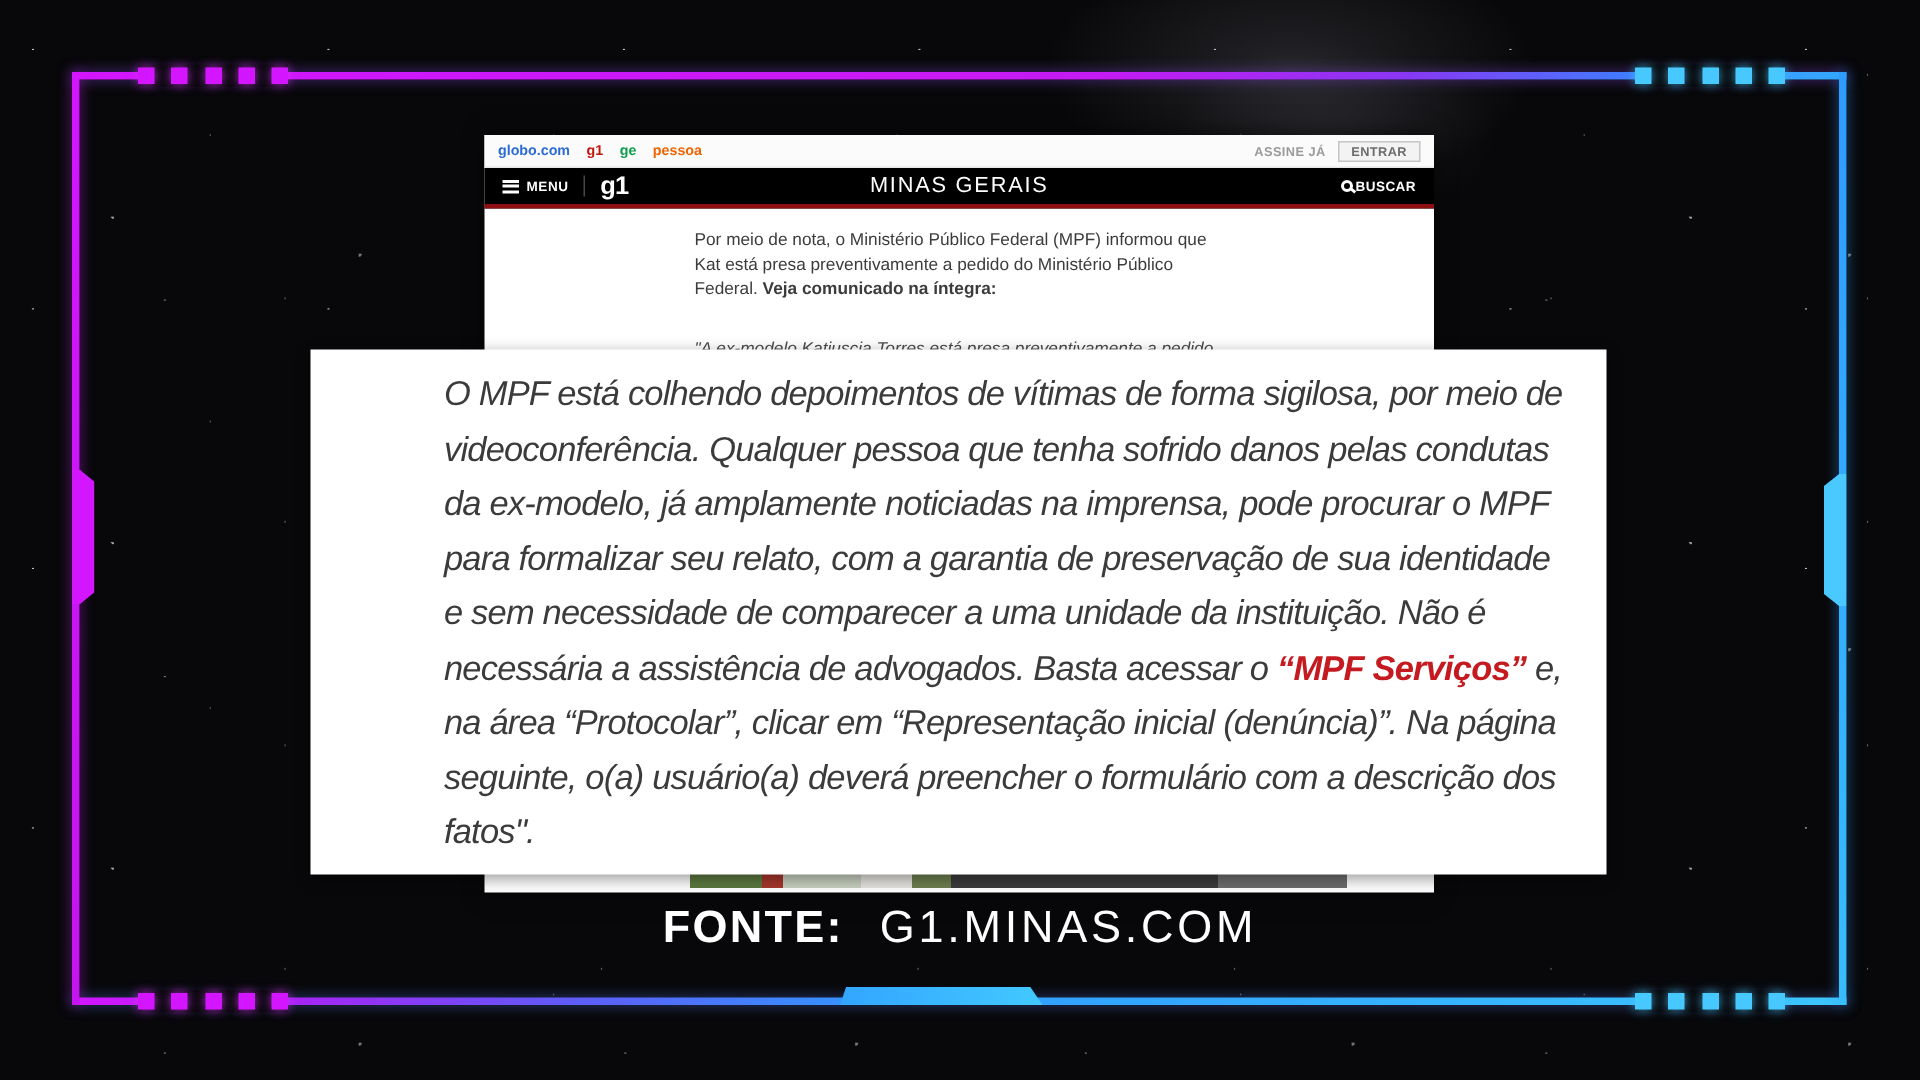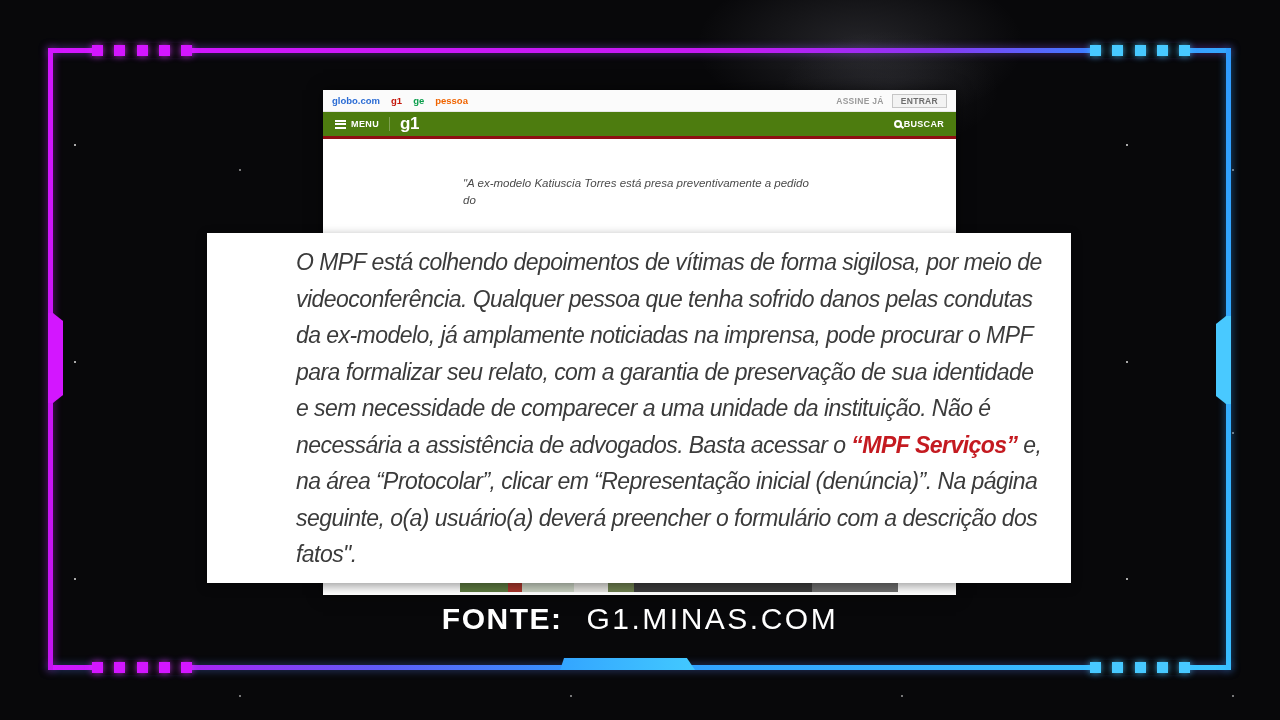--- a/index.html
+++ b/index.html
@@ -61,21 +61,21 @@
   
   .site { position:absolute; left:323px; top:90px; width:633px; height:505px;
     background:#fff; box-shadow:0 0 14px rgba(0,0,0,.55); }
   .site-topbar { height:22px; background:#fbfbfb; border-bottom:1px solid #e7e7e7;
     display:flex; align-items:center; padding:0 9px; gap:11px;
     font-size:9.5px; font-weight:bold; }
   .site-topbar .right { margin-left:auto; display:flex; align-items:center; gap:8px; }
   .assine { color:#9a9a9a; font-size:8.5px; letter-spacing:.3px; }
   .entrar { color:#6d6d6d; font-size:8.5px; border:1px solid #c6c6c6; background:#f3f3f3;
     padding:1px 8px; letter-spacing:.3px; }
-  .site-header { height:27px; background:#4d7c0f; border-bottom:3px solid #8f0e12;
+  .site-header { height:27px; background:#000000; border-bottom:3px solid #8f0e12;
     display:flex; align-items:center; color:#fff; position:relative; padding:0 12px; }
   .burger { width:11px; height:9px; border-top:2px solid #fff; border-bottom:2px solid #fff;
     position:relative; margin-right:5px; }
   .burger::after { content:""; position:absolute; left:0; right:0; top:1.5px; height:2px; background:#fff; }
   .menu-lbl { font-size:9px; font-weight:bold; letter-spacing:.4px; }
   .hdr-div { width:1px; height:14px; background:rgba(255,255,255,.28); margin:0 10px; }
   .g1logo { font-size:17px; font-weight:800; letter-spacing:-.5px; }
   .section-title { position:absolute; left:0; right:0; text-align:center;
     font-size:14.5px; font-weight:300; letter-spacing:1.2px; }
   .search { margin-left:auto; display:flex; align-items:center; gap:2px; z-index:2; }
@@ -159,27 +159,29 @@
       <span class="assine">ASSINE JÁ</span>
       <span class="entrar">ENTRAR</span>
     </span>
   </div>
 
   <div class="site-header">
     <span class="burger"></span>
     <span class="menu-lbl">MENU</span>
     <span class="hdr-div"></span>
     <span class="g1logo">g1</span>
+    <span class="section-title">MINAS GERAIS</span>
     <span class="search">
       <span class="mag"></span>
       <span class="search-lbl">BUSCAR</span>
     </span>
   </div>
 
   <div class="site-article">
+    <p><span>Por meio de nota, o Ministério Público Federal (MPF) informou que Kat está presa preventivamente a pedido do Ministério Público Federal. </span><b>Veja comunicado na íntegra:</b></p>
     <p class="p2">"A ex-modelo Katiuscia Torres está presa preventivamente a pedido do</p>
   </div>
 
   <div class="photo-strip">
     <i style="width:48px;background:#5d7a40;"></i>
     <i style="width:14px;background:#a8372c;"></i>
     <i style="width:52px;background:#c9d2c2;"></i>
     <i style="width:34px;background:#e7e6e2;"></i>
     <i style="width:26px;background:#6f8050;"></i>
     <i style="width:178px;background:#3c3c3c;"></i>

